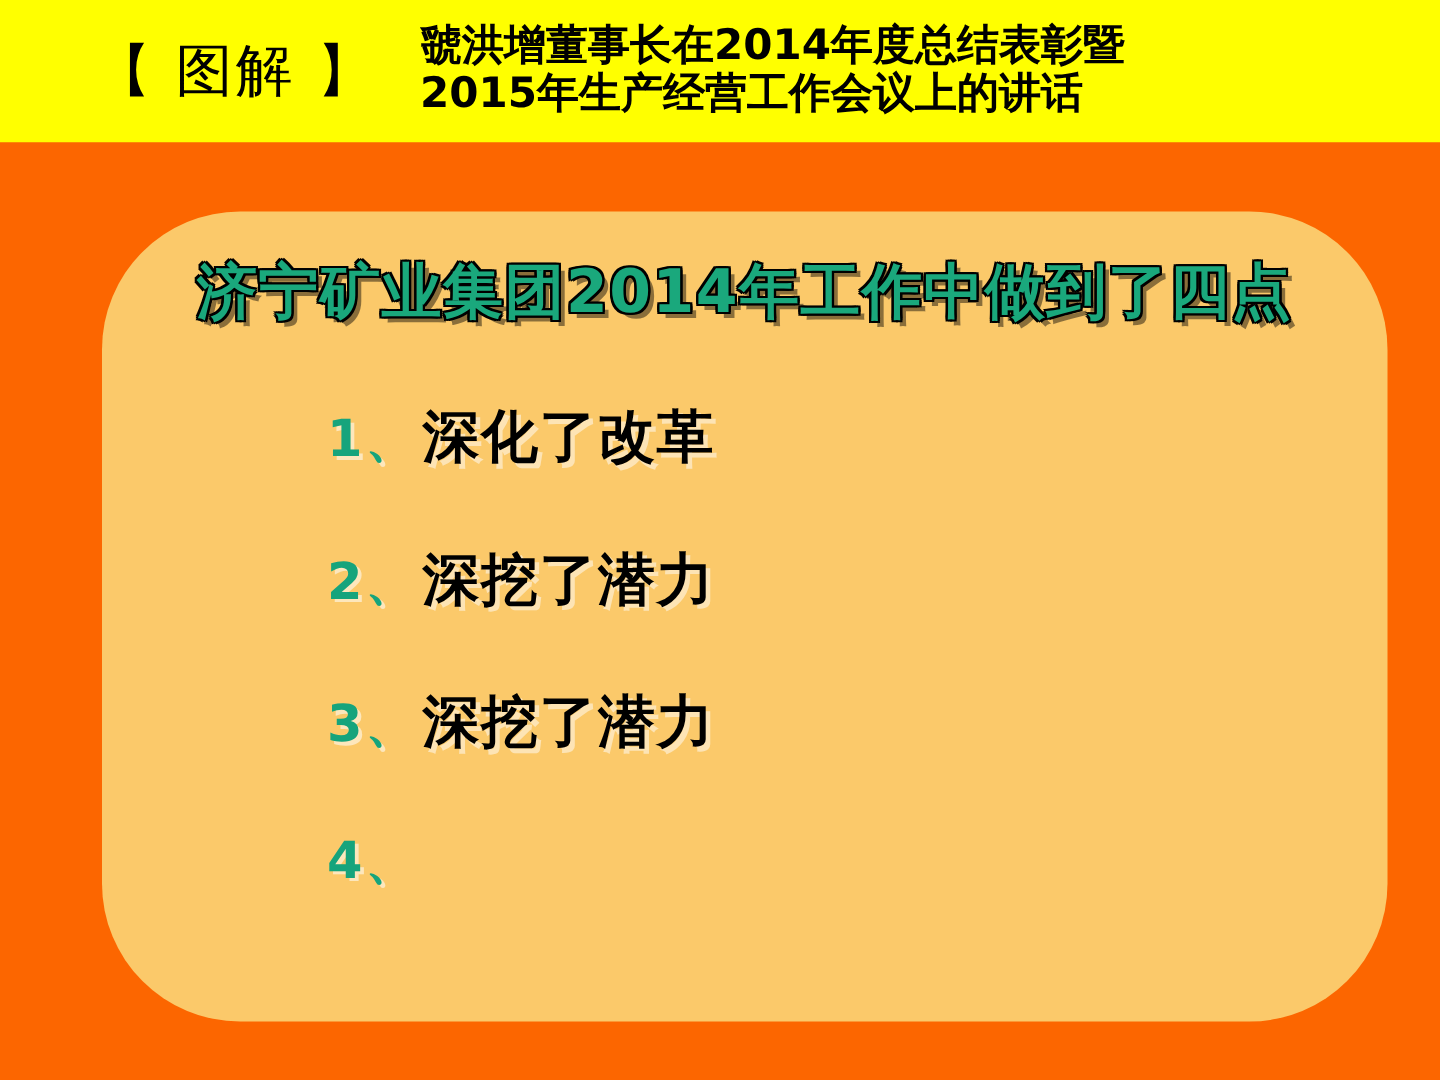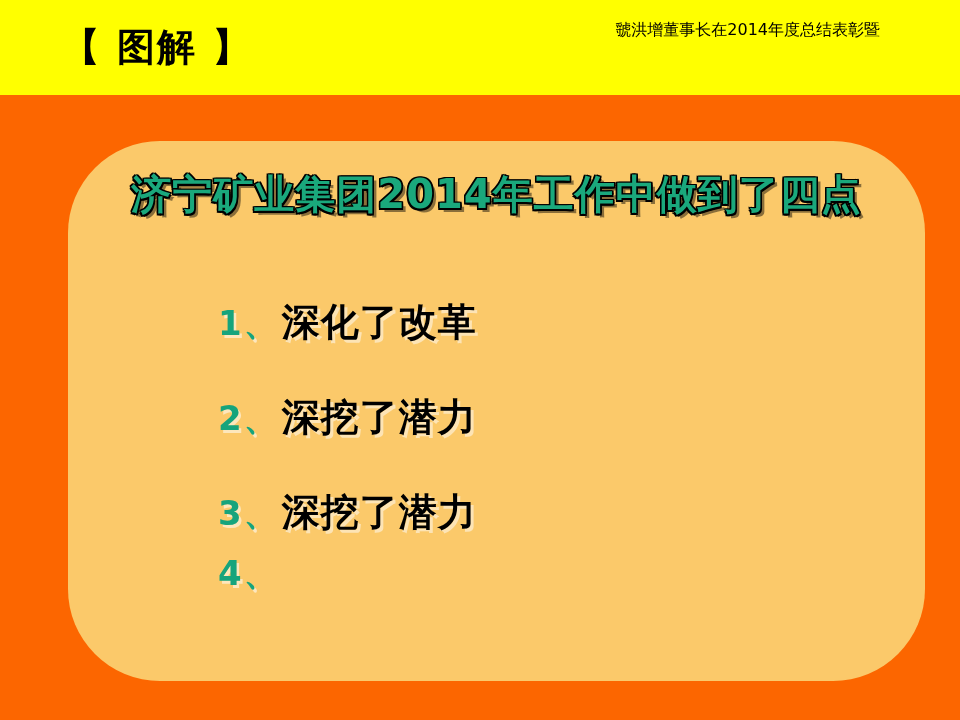--- a/index.html
+++ b/index.html
@@ -26,35 +26,35 @@
     height: 95px;
     background: #ffff00;
   }
   #header-label {
     position: absolute;
     left: 52px;
     top: 18px;
     width: 210px;
     text-align: center;
     font-size: 38px;
-    font-weight: bold;
+    font-weight: normal;
     line-height: 58px;
     color: #000000;
     letter-spacing: 2px;
     font-family: "DejaVu Sans", "Liberation Sans", sans-serif;
   }
   #header-title {
     position: absolute;
     left: 280px;
     top: 14px;
     width: 600px;
-    text-align: right;
+    text-align: left;
     color: #000000;
-    font-weight: normal;
-    font-size: 16px;
+    font-weight: bold;
+    font-size: 28px;
     line-height: 32px;
     letter-spacing: 0px;
   }
   #header-title .tline {
     display: block;
     white-space: nowrap;
   }
 
   
   #body-area {
@@ -121,32 +121,32 @@
     color: #16a47c;
     text-shadow: 2.5px 2.5px 0 rgba(255,255,255,0.55);
     margin-right: 4px;
   }
   .bullet-text {
     font-size: 38px;
     font-weight: bold;
     color: #000000;
     letter-spacing: 1px;
     text-shadow: 3px 3px 0 rgba(255,255,255,0.5);
-    margin-top: 31px;
   }
 </style>
 </head>
 <body>
 
 <div id="slide">
 
   <div id="header-band">
     <div id="header-label">【 图解 】</div>
     <div id="header-title">
       <span class="tline">虢洪增董事长在2014年度总结表彰暨</span>
+      <span class="tline">2015年生产经营工作会议上的讲话</span>
     </div>
   </div>
 
   <div id="body-area"></div>
 
   <div id="content-card">
 
     <div id="card-heading">济宁矿业集团2014年工作中做到了四点</div>
 
     <div id="bullet-list">

